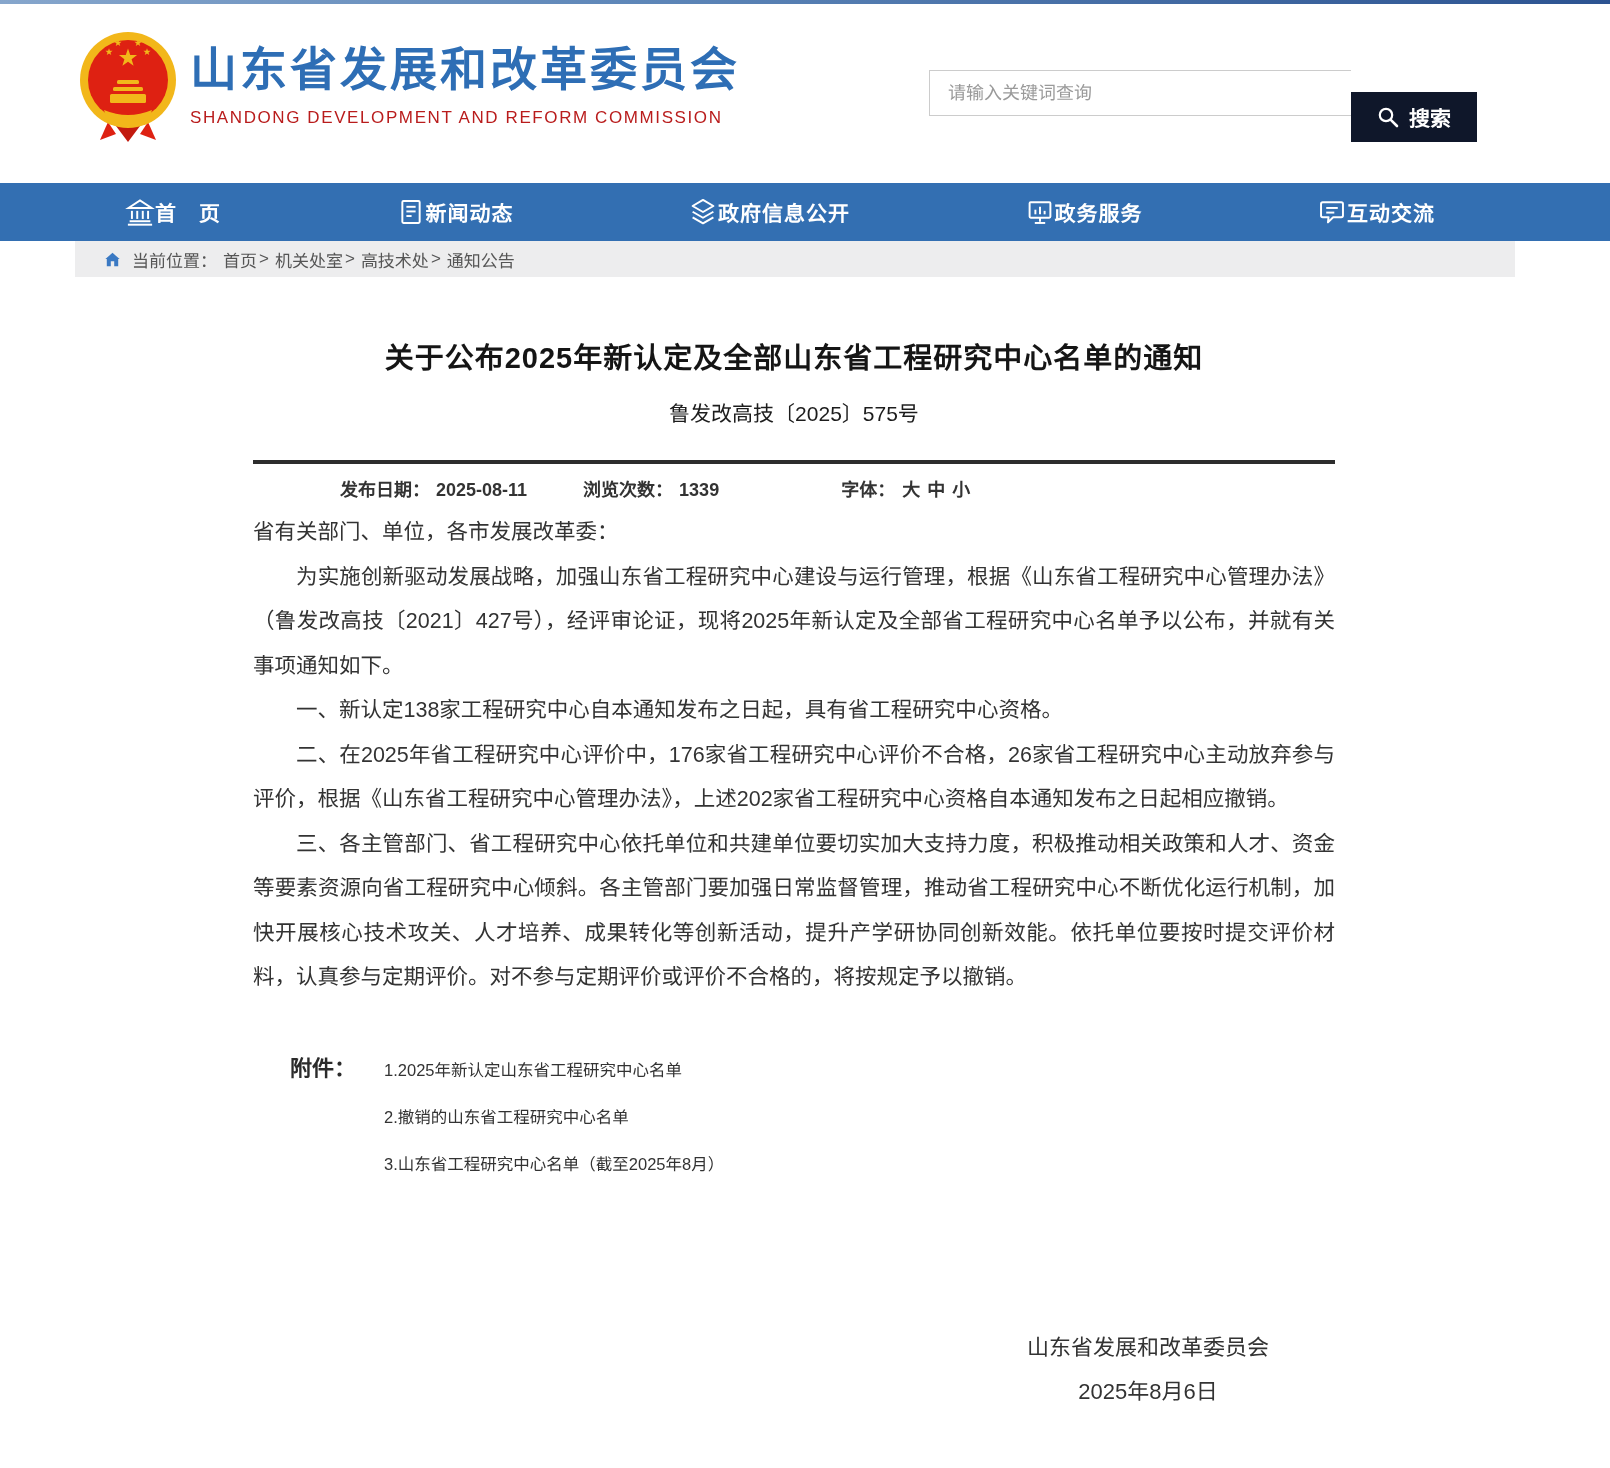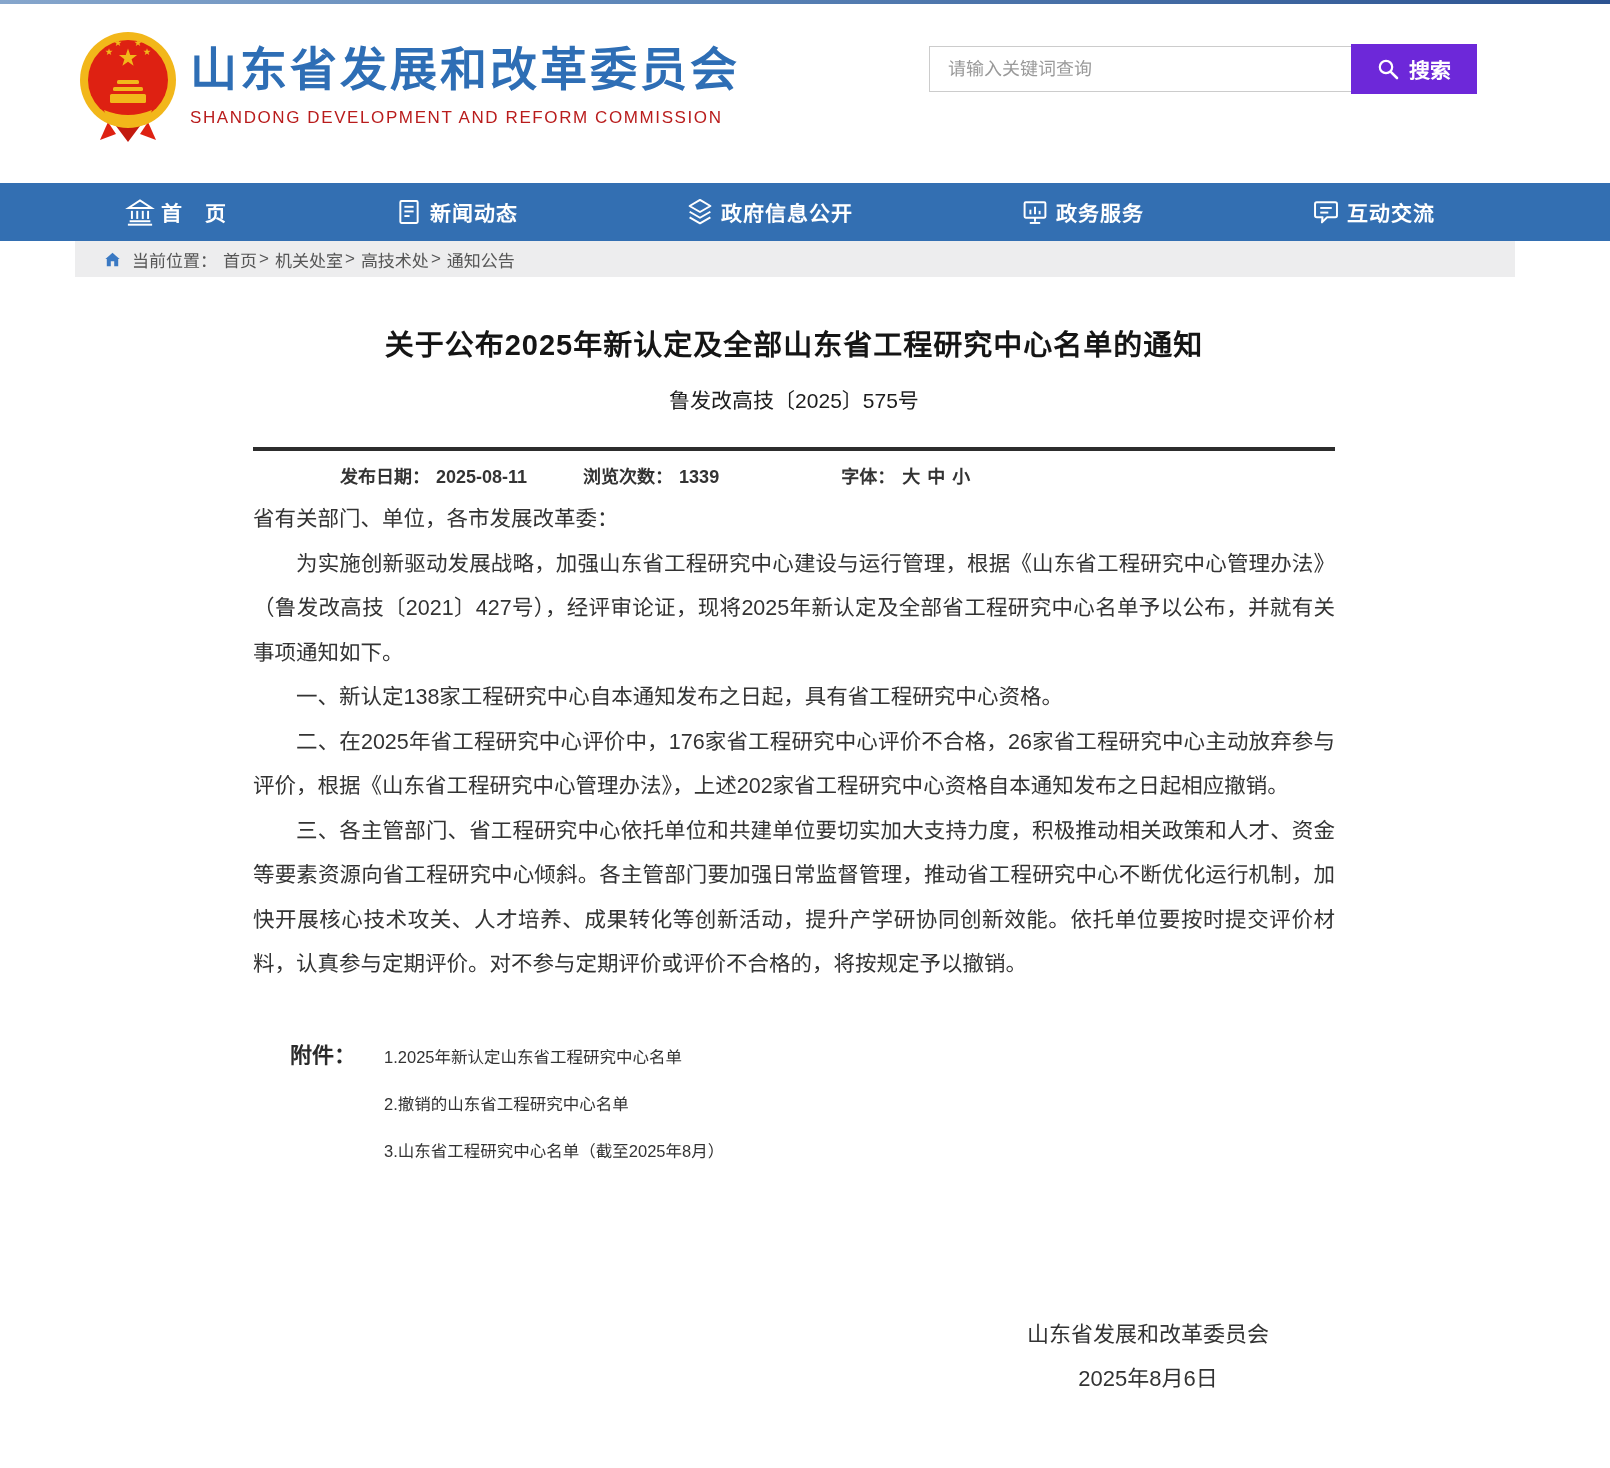--- a/index.html
+++ b/index.html
@@ -18,43 +18,43 @@
   .emblem { width: 100px; height: 112px; margin-right: 12px; }
   .brand-text { padding-top: 12px; }
   .brand-cn { font-size: 47px; font-weight: bold; color: #2e6eb5; letter-spacing: 3px; line-height: 56px; }
   .brand-en { font-size: 17px; color: #b91c1c; letter-spacing: 1.6px; margin-top: 10px; white-space: nowrap; }
 
   .search-area { position: absolute; right: 133px; top: 40px; display: flex; align-items: center; }
   .search-input { width: 422px; height: 46px; border: 1px solid #ccc; border-right: none;
     font-size: 18px; padding-left: 18px; color: #333; outline: none;
     font-family: "Liberation Sans", "DejaVu Sans", sans-serif; }
   .search-input::placeholder { color: #9a9a9a; }
-  .search-btn { width: 126px; height: 50px; background: #6d28d9; color: #fff; border: none;
+  .search-btn { width: 126px; height: 50px; background: #0f172a; color: #fff; border: none;
     font-size: 21px; font-weight: bold; display: flex; align-items: center; justify-content: center;
-    gap: 10px; cursor: pointer; font-family: "Liberation Sans", "DejaVu Sans", sans-serif; }
+    gap: 10px; cursor: pointer; font-family: "Liberation Sans", "DejaVu Sans", sans-serif; margin-top: 48px; }
 
   
   .mainnav { height: 58px; background: #336fb2; display: flex; align-items: center;
     justify-content: space-between; padding: 0 175px 0 125px; }
-  .nav-item { display: flex; align-items: center; gap: 6px; color: #fff; cursor: pointer; }
+  .nav-item { display: flex; align-items: center; gap: 0; color: #fff; cursor: pointer; }
   .nav-item .label { font-size: 21px; font-weight: bold; letter-spacing: 1px; white-space: nowrap; }
   .nav-icon svg { display: block; }
 
   
   .breadcrumb-bar { margin-left: 75px; width: 1440px; height: 36px; background: #ededee;
     display: flex; align-items: center; padding-left: 28px; font-size: 17px; color: #555; }
   .breadcrumb-bar .home-ic { margin-right: 10px; display: flex; }
   .crumb { color: #555; text-decoration: none; cursor: pointer; }
   .crumb-sep { margin: 0 6px 0 2px; color: #555; }
   .crumb-label { margin-right: 6px; }
 
   
   .doc { width: 1082px; margin-left: 253px; }
   .doc-title { font-size: 29px; font-weight: bold; color: #151515; text-align: center;
-    margin-top: 48px; line-height: 40px; letter-spacing: 1px; }
+    margin-top: 61px; line-height: 40px; letter-spacing: 1px; }
   .doc-number { font-size: 21px; color: #1c1c1c; text-align: center; margin-top: 22px; line-height: 28px; }
   .doc-divider { border-bottom: 4px solid #2d2d2d; margin-top: 32px; }
   .doc-meta { display: flex; margin-top: 14px; padding-left: 87px; font-size: 18px; color: #333;
     line-height: 24px; align-items: center; }
   .meta-group { display: flex; font-weight: bold; }
   .meta-group .val { margin-left: 6px; }
   .meta-views { margin-left: 56px; }
   .meta-font { margin-left: 122px; }
   .font-opt { margin-left: 7px; color: #333; cursor: pointer; }
 

